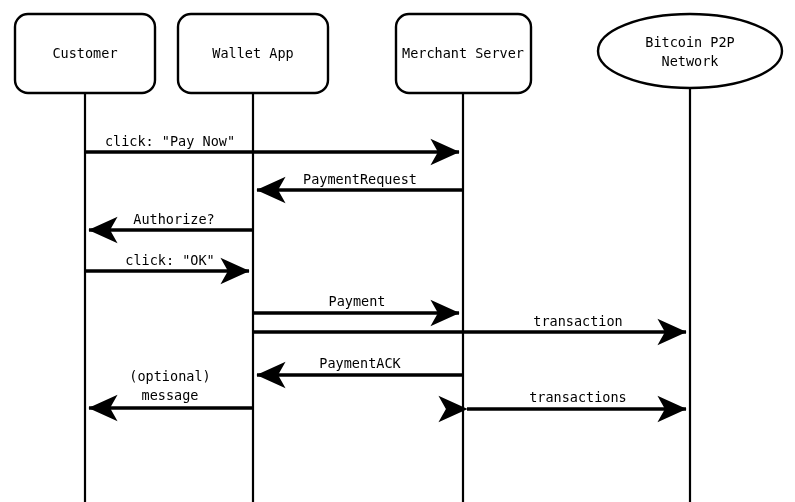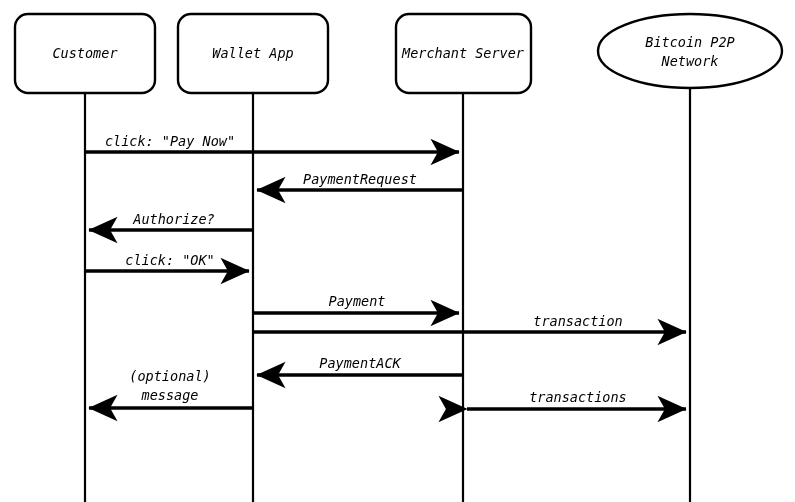--- a/index.html
+++ b/index.html
@@ -8,21 +8,20 @@
     padding: 0;
     background: #ffffff;
   }
   #diagram-root {
     position: relative;
     width: 795px;
     height: 502px;
     background: #ffffff;
     overflow: hidden;
     font-family: "DejaVu Sans Mono", "Liberation Mono", monospace;
-    font-style: italic;
   }
   #seq-svg {
     display: block;
     width: 795px;
     height: 502px;
   }
   .participant-shape {
     fill: #ffffff;
     stroke: #000000;
     stroke-width: 2.4;

